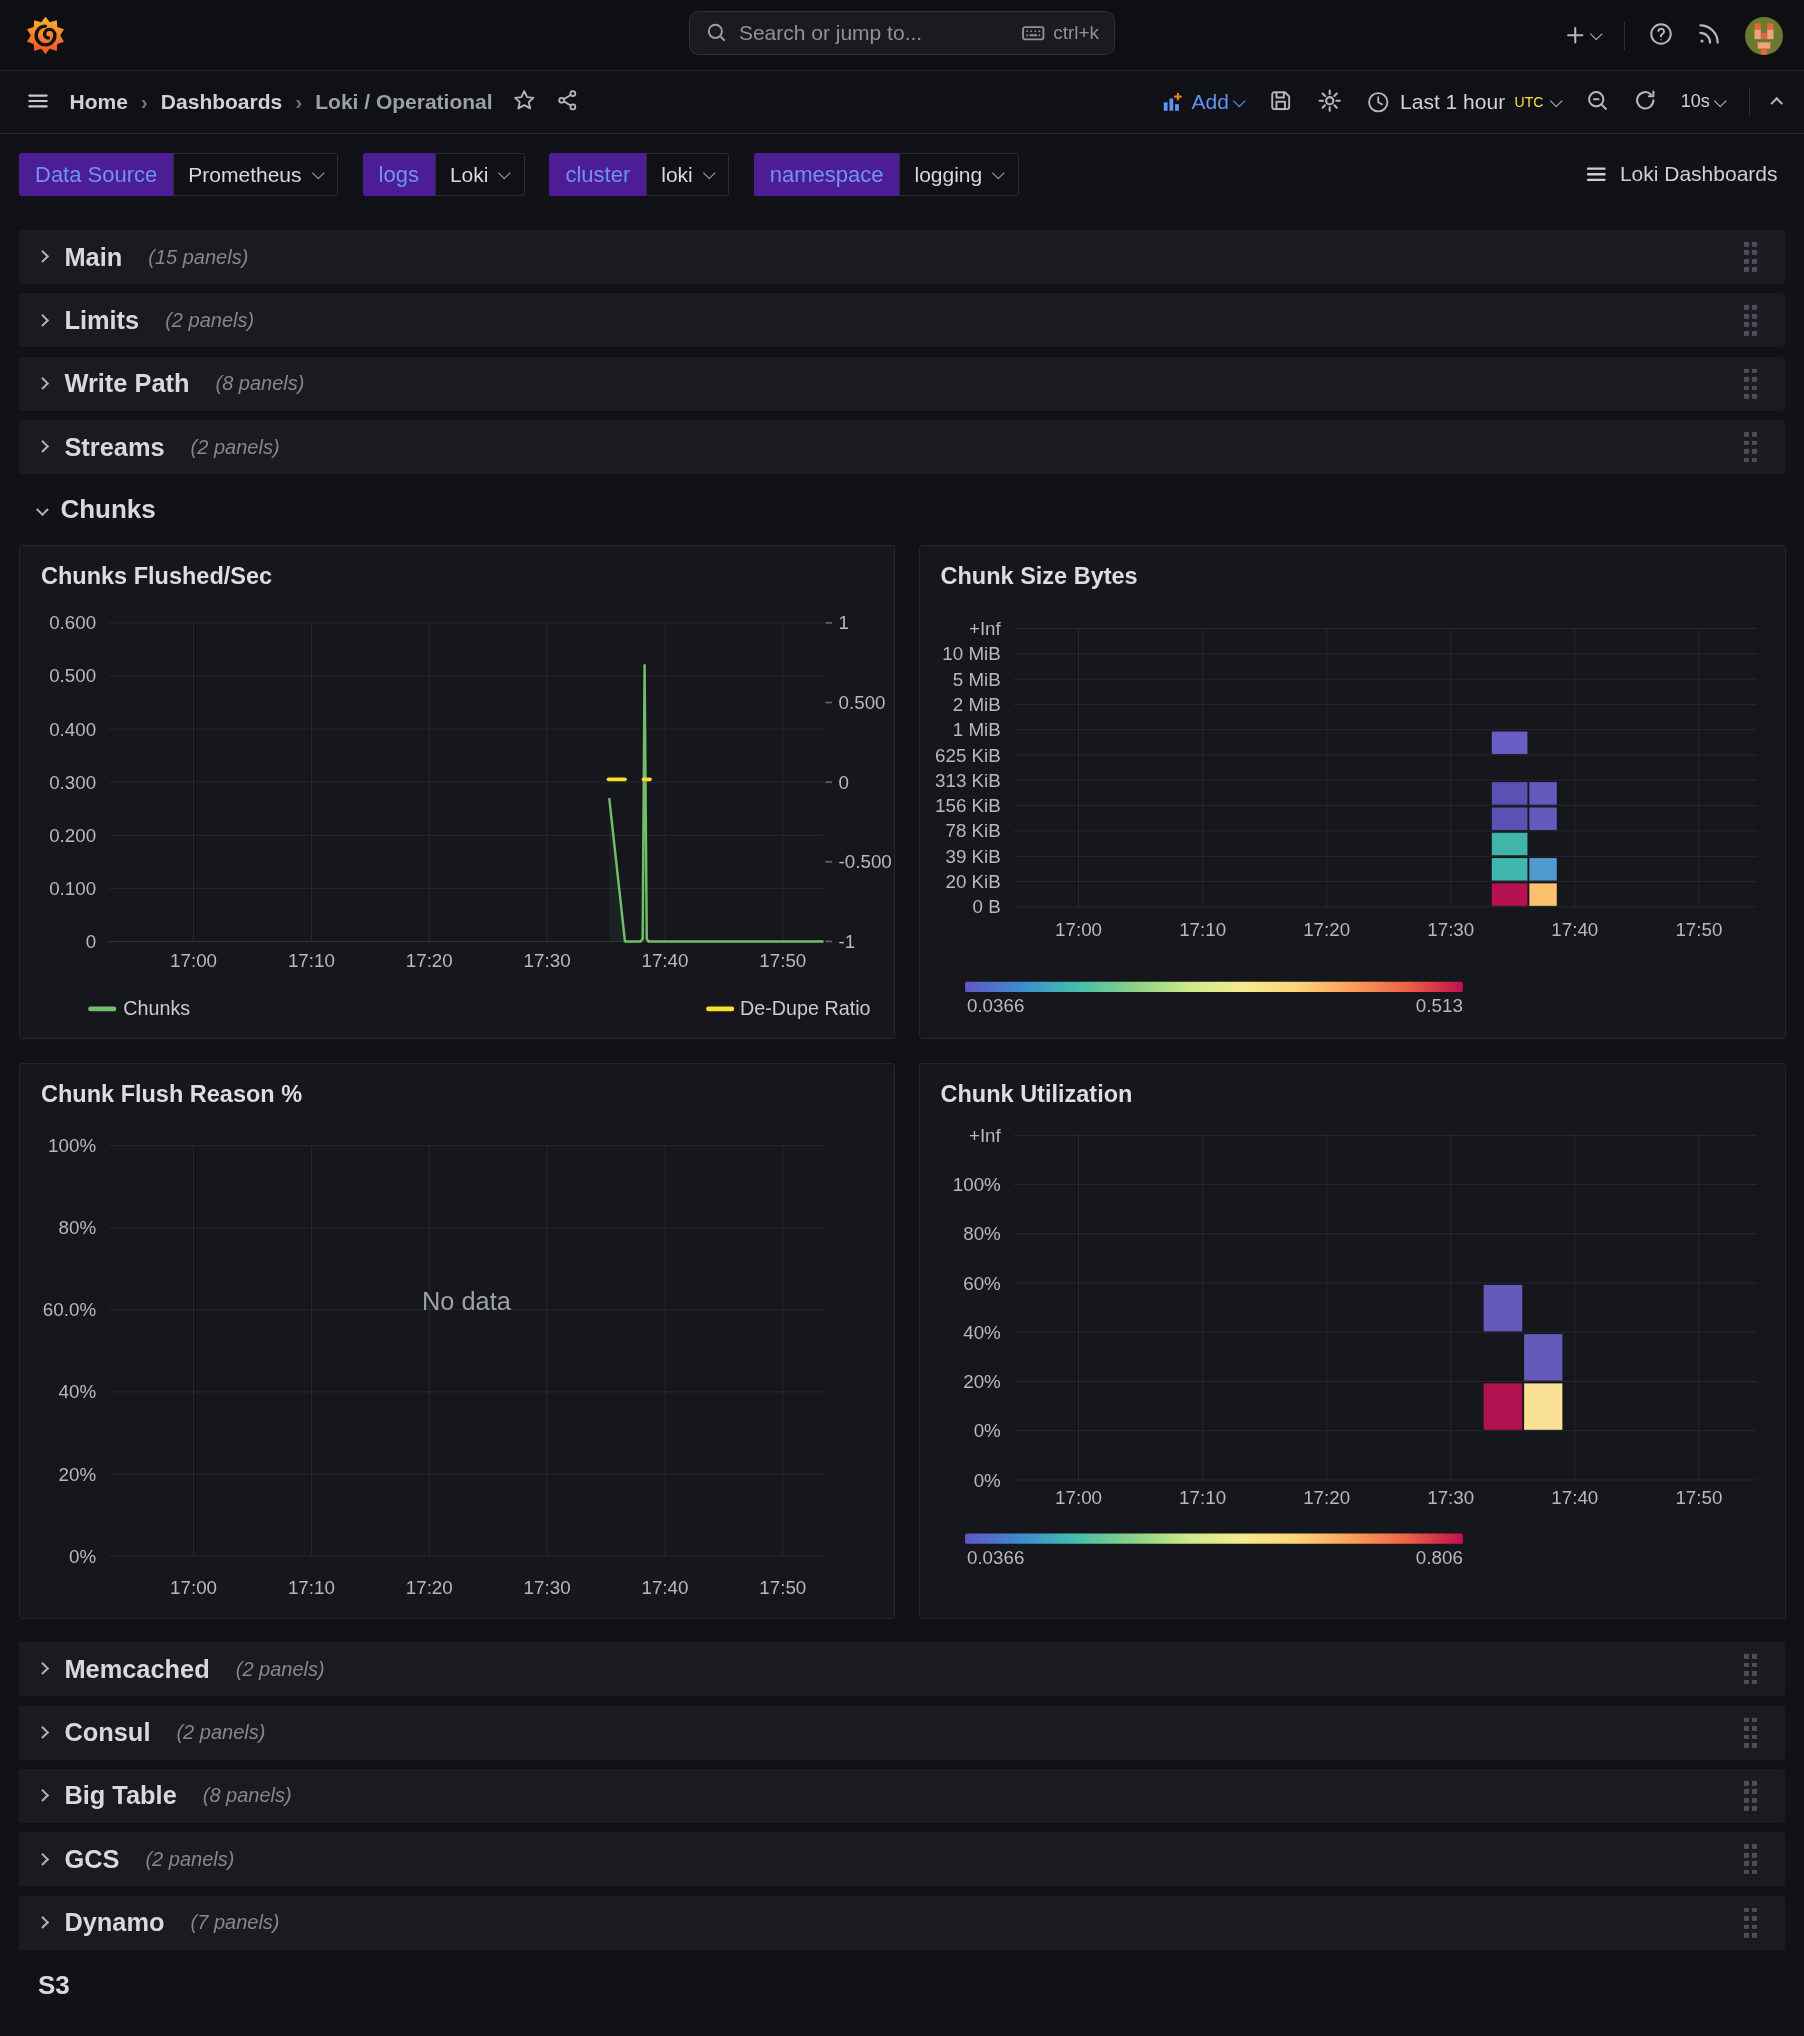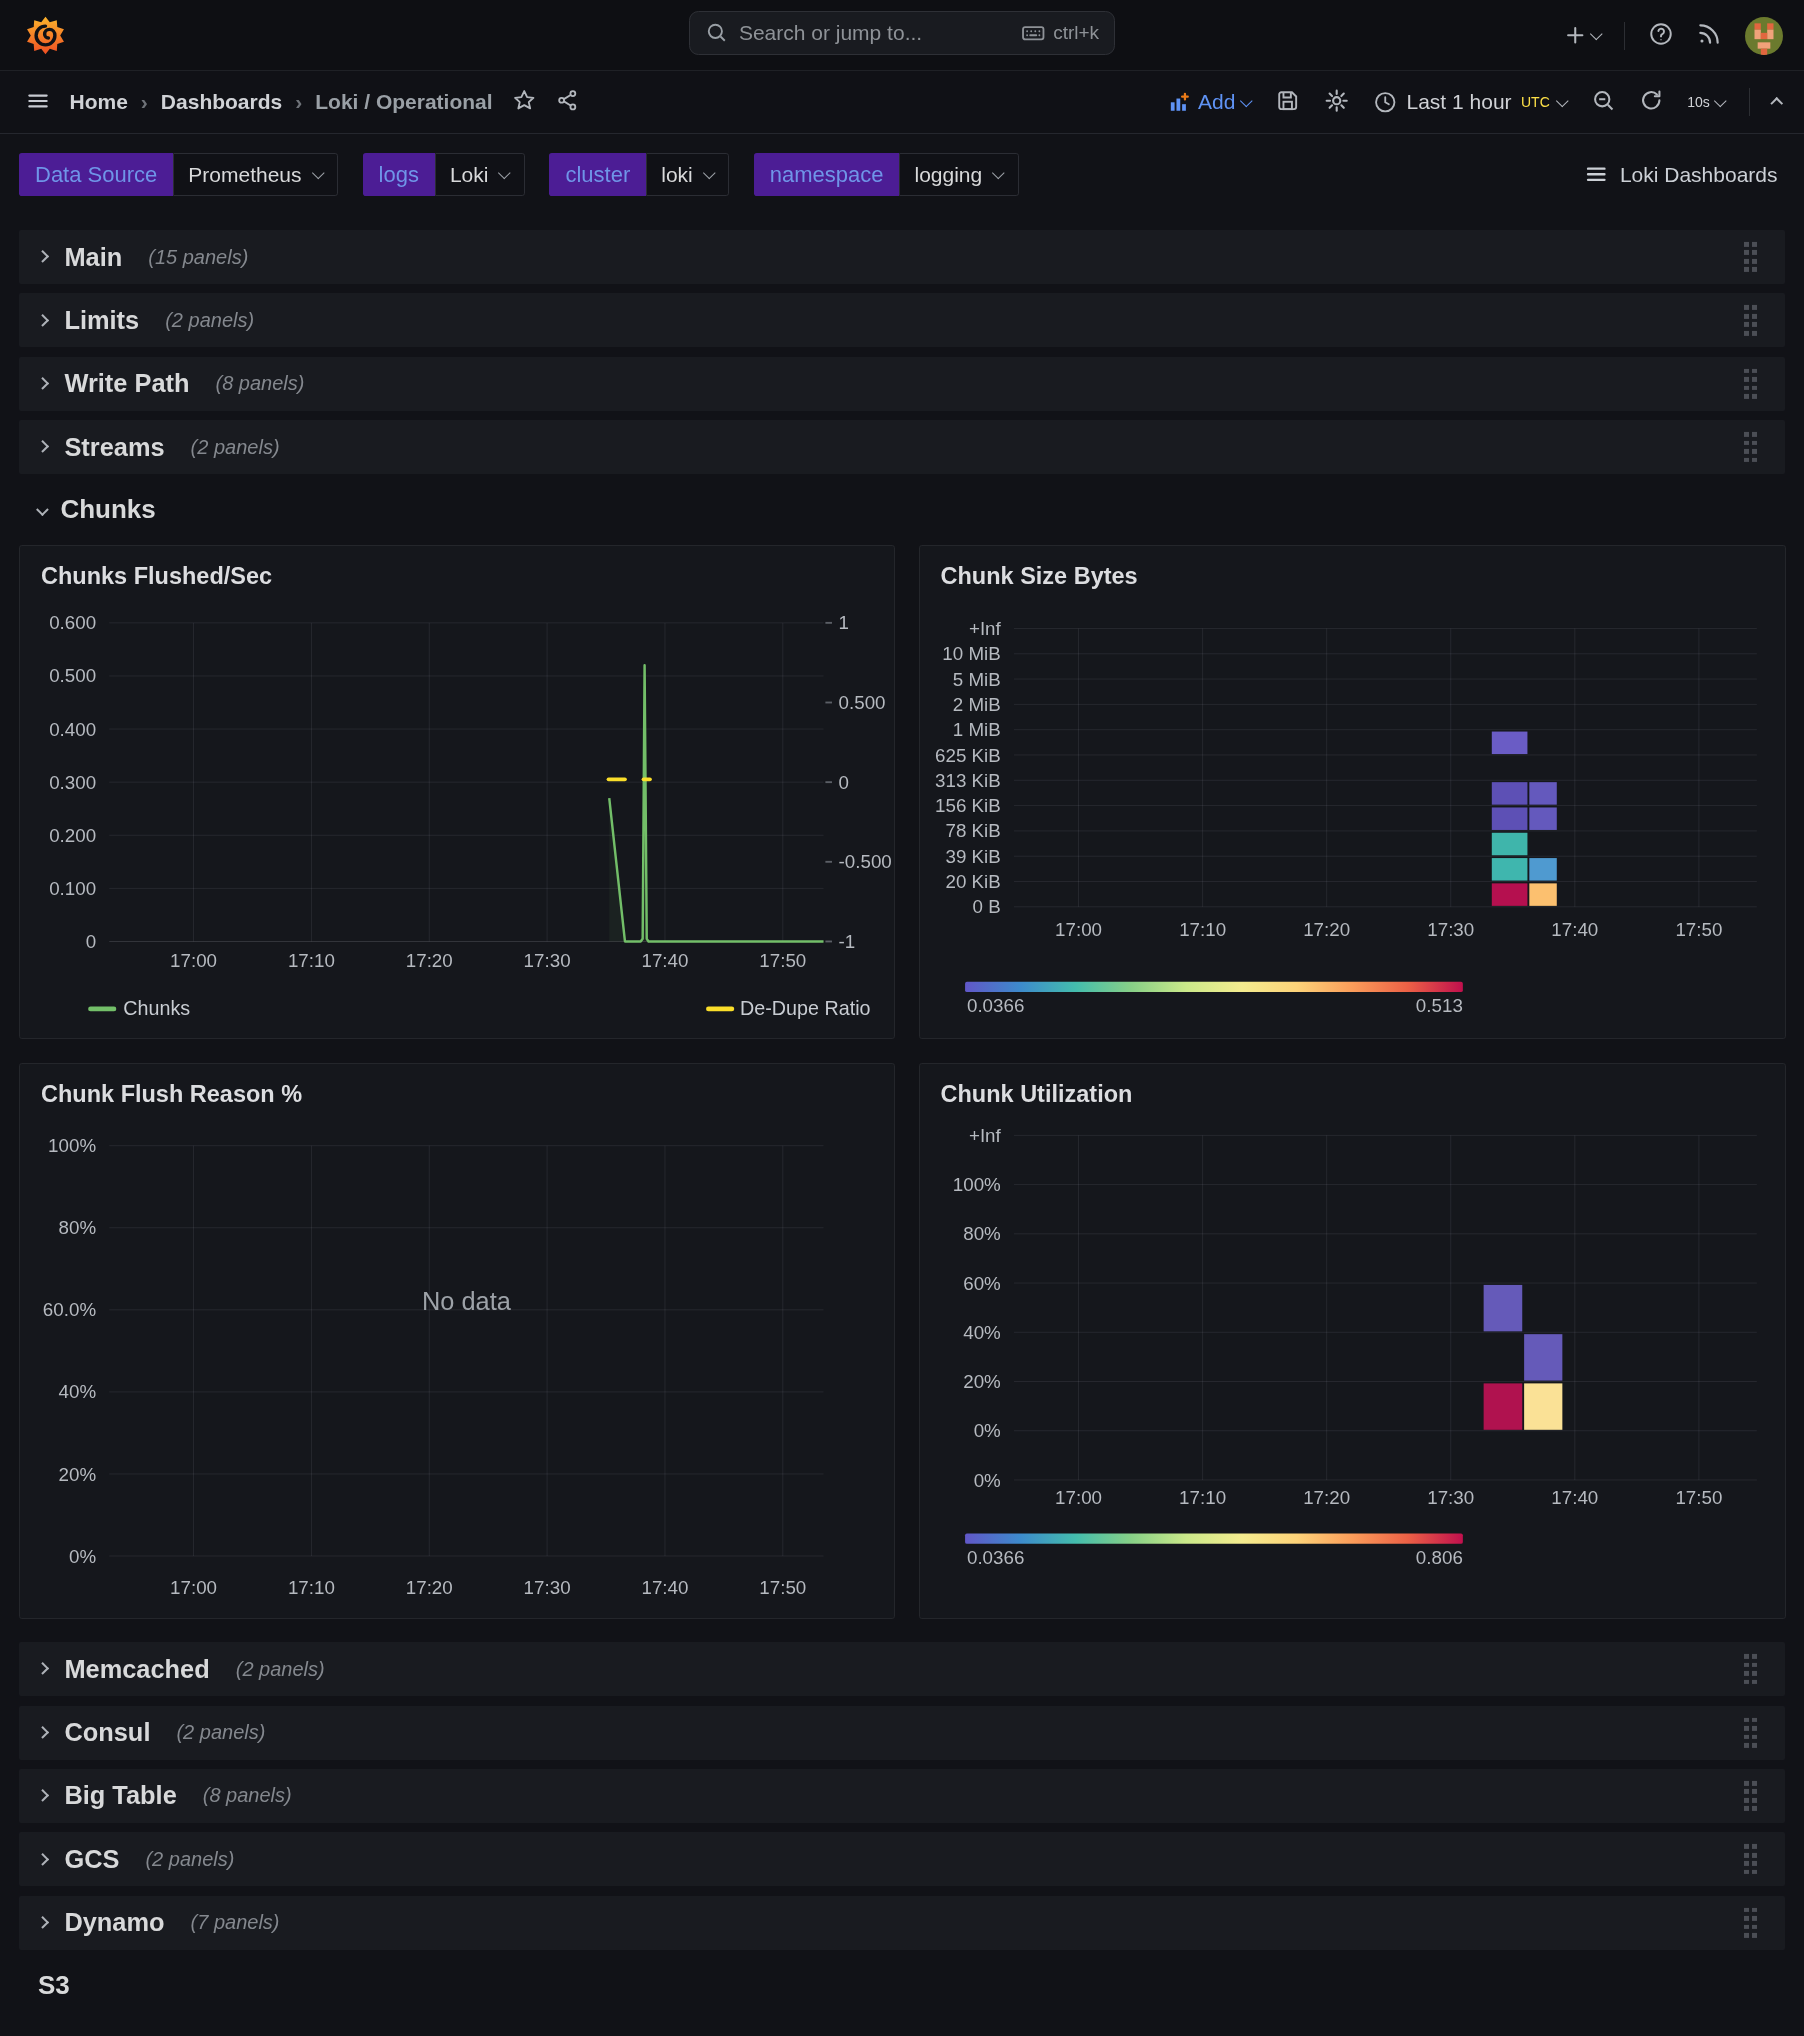--- a/index.html
+++ b/index.html
@@ -25,40 +25,40 @@
     display:flex; align-items:center; padding:0 21px 0 24.5px; }
   .crumb-left { display:flex; align-items:center; gap:19px; }
   .crumbs { display:flex; align-items:center; gap:13px; font-size:21px;font-weight:bold; }
   .crumb { color:#d0d2d6; }
   .crumb.current { color:#9aa0a6; }
   .crumb-sep { color:#6e7278; font-size:21px; }
   .crumb-right { margin-left:auto; display:flex; align-items:center; gap:23.5px; }
   .addbtn { display:flex; align-items:center; gap:7.5px; color:#5f93f5; font-size:21px; }
   .timepick { display:flex; align-items:center; gap:9.4px; font-size:21px; color:#d0d2d6; white-space:nowrap; }
   .utc { color:#fde047; font-size:14px; }
-  .interval { display:flex; align-items:center; gap:7.5px; font-size:14px; color:#d0d2d6; }
+  .interval { display:flex; align-items:center; gap:7.5px; font-size:18px; color:#d0d2d6; }
 
   .chev { display:inline-block; width:8.5px; height:8.5px; border-left:1.9px solid currentColor;
     border-bottom:1.9px solid currentColor; transform:rotate(-45deg) translateY(-1.9px); }
   .chev-up { display:inline-block; width:9.4px; height:9.4px; border-left:2.4px solid #b4b8be;
     border-top:2.4px solid #b4b8be; transform:rotate(45deg) translateY(2.8px); }
   .chev-right { display:inline-block; width:9.4px; height:9.4px; border-top:2.4px solid #aeb2b8;
     border-right:2.4px solid #aeb2b8; transform:rotate(45deg); }
   .chev-down-b { display:inline-block; width:9.4px; height:9.4px; border-left:2.4px solid #aeb2b8;
     border-bottom:2.4px solid #aeb2b8; transform:rotate(-45deg); }
 
   
   .toolbar { display:flex; align-items:center; margin:19px 19px 0 19px; height:43px; }
   .var-pair { display:flex; align-items:stretch; margin-right:24.5px; }
   .var-label { display:flex; align-items:center; background:#4c1d95; color:#6f95e8;
     font-size:22px; padding:0 16px; border-radius:2.8px 0 0 2.8px; height:43px; }
   .var-value { display:flex; align-items:center; gap:13px; background:#101116; border:0.9px solid #2b2d34;
     color:#d8d9da; font-size:21px; padding:0 14px; border-radius:0 2.8px 2.8px 0; height:43px; cursor:pointer; }
   .var-value .chev { color:#9da2a8; }
-  .dash-link { margin-left:auto; display:flex; align-items:flex-end; gap:11.3px; color:#ccd0d6; font-size:21px; cursor:pointer; padding-right:7.5px; }
+  .dash-link { margin-left:auto; display:flex; align-items:flex-start; gap:11.3px; color:#ccd0d6; font-size:21px; cursor:pointer; padding-right:7.5px; }
 
   
   .rows { margin:34px 19px 0 19px; }
   .rows.bottom { margin-top:23.5px; }
   .row-collapsed { position:relative; height:54px; background:#191b20; border-radius:1.9px;
     display:flex; align-items:center; padding-left:19px; margin-bottom:9.4px; cursor:pointer; }
   .row-title { font-size:25.4px; font-weight:600; color:#d8d9da; margin-left:17px; }
   .row-count { font-size:20px; font-style:italic; color:#84888e; margin-left:26px; }
   .drag-handle { position:absolute; right:28px; top:50%; transform:translateY(-50%);
     display:grid; grid-template-columns:4.7px 4.7px; grid-auto-rows:4.7px; gap:3.8px; cursor:grab; }

